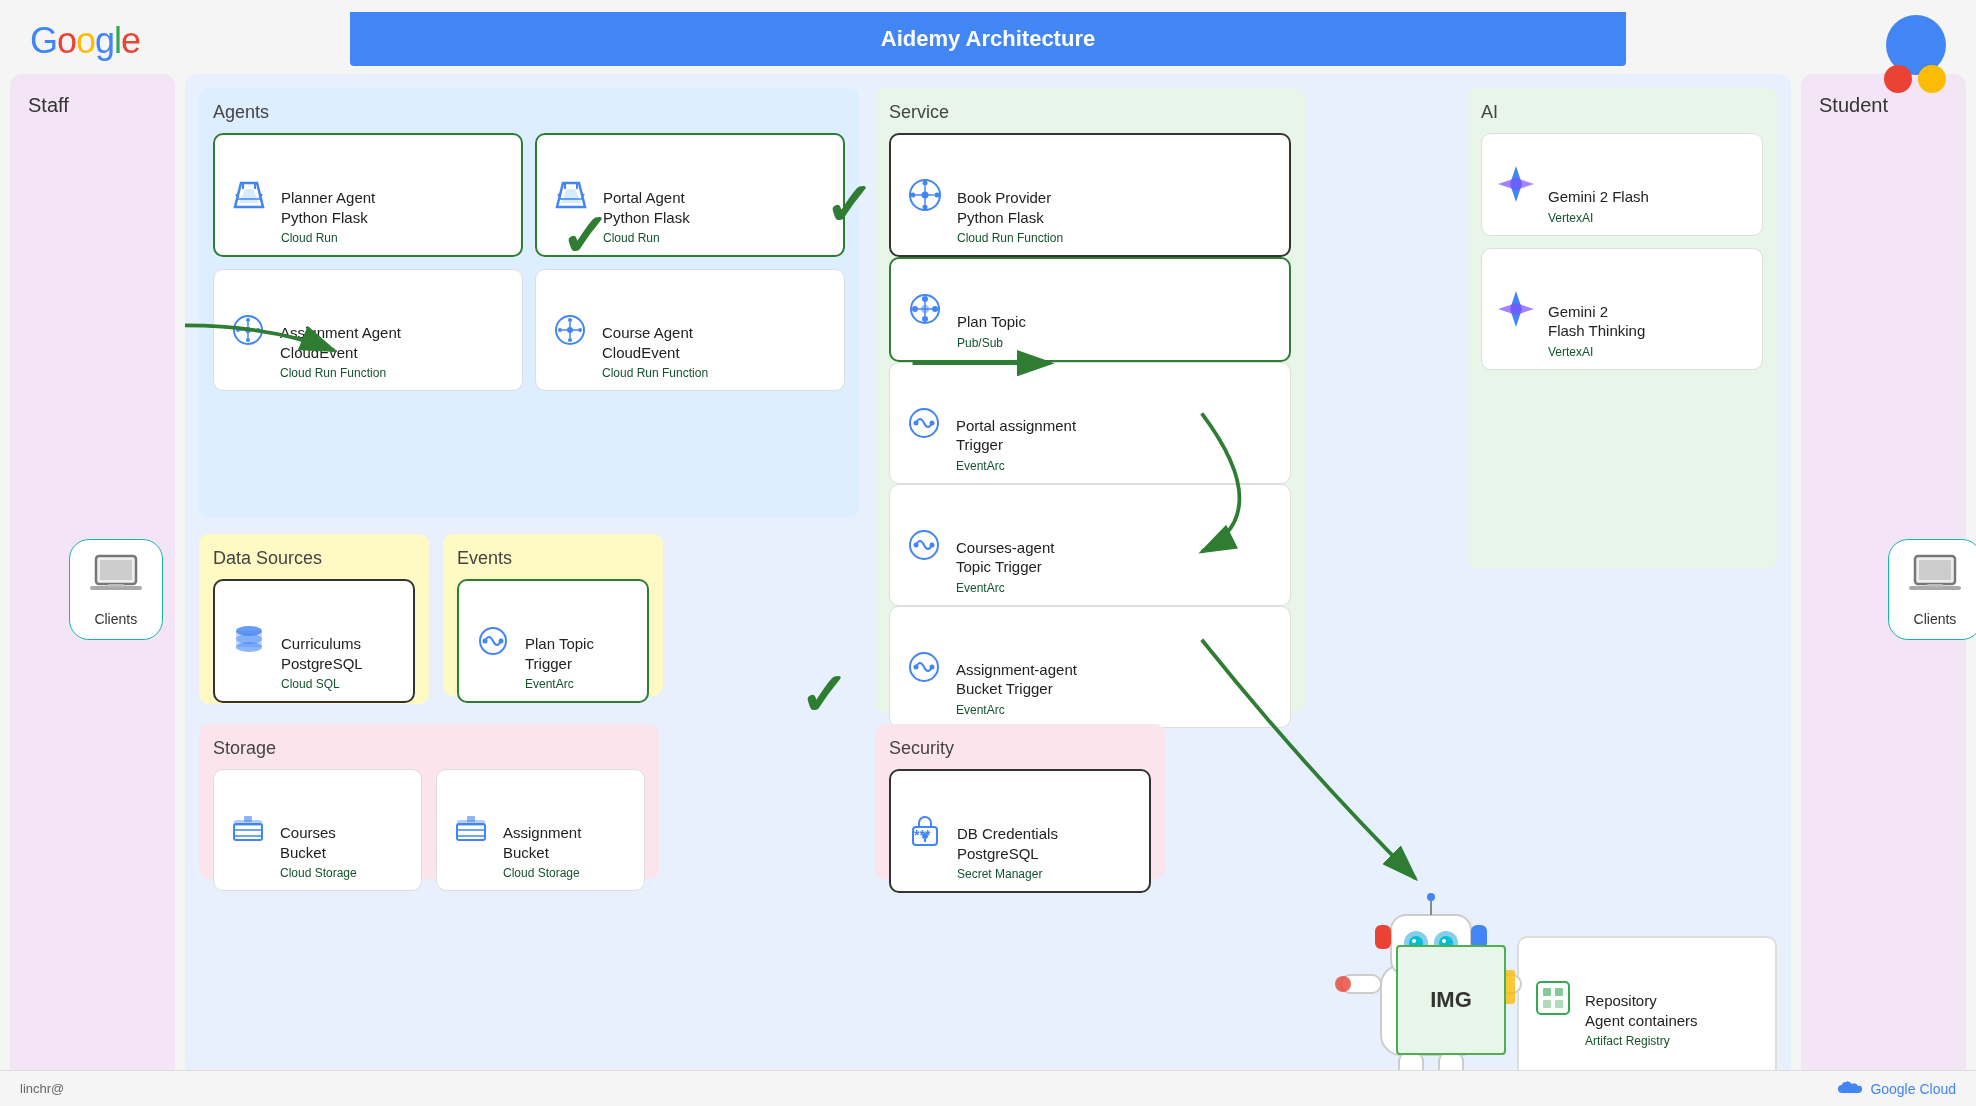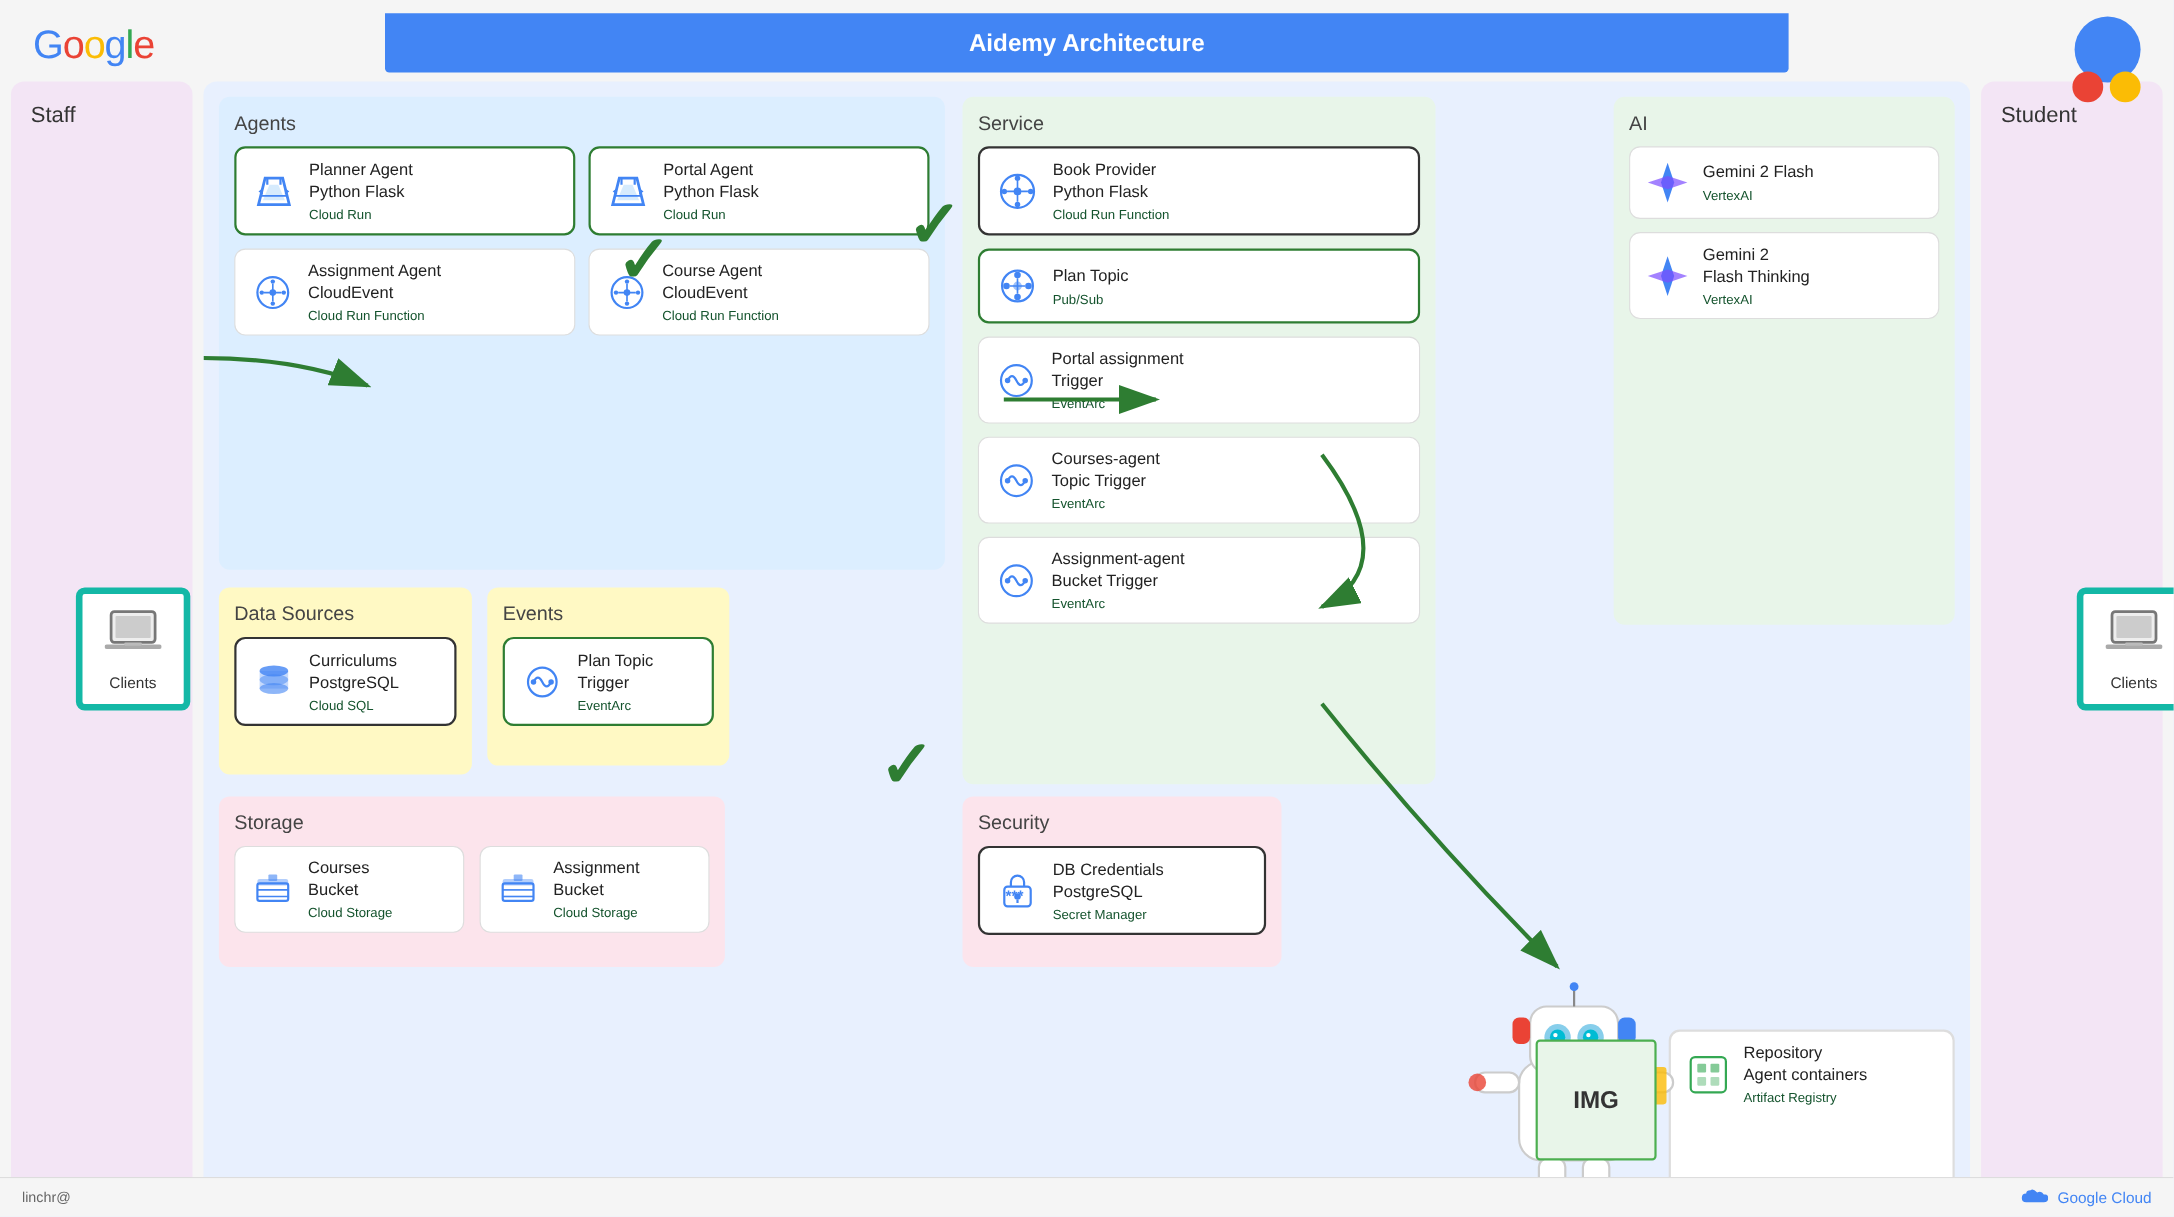--- a/index.html
+++ b/index.html
@@ -83,22 +83,22 @@
     .side-panel-title {
       font-size: 20px;
       font-weight: 500;
       color: #333;
       margin-bottom: 16px;
       align-self: flex-start;
       padding-left: 8px;
     }
     .client-box {
       background: white;
-      border: 6px solid #14b8a6;
-      border-radius: 8px;
+      border: 1px solid #14b8a6;
+      border-radius: 20px;
       padding: 12px 20px;
       display: flex;
       flex-direction: column;
       align-items: center;
       gap: 6px;
     }
     .laptop-icon {
       font-size: 40px;
       color: #666;
     }
@@ -231,20 +231,21 @@
       width: 44px;
       height: 44px;
       flex-shrink: 0;
       display: flex;
       align-items: center;
       justify-content: center;
     }
     .card-text {
       display: flex;
       flex-direction: column;
+      margin-top: 43px;
     }
     .card-title {
       font-size: 15px;
       font-weight: 500;
       color: #222;
       line-height: 1.3;
     }
     .card-subtitle {
       font-size: 12px;
       color: #14532d;
@@ -263,21 +264,21 @@
       margin-top: 12px;
     }
     .agent-card {
       flex: 1;
     }
 
     
     .service-cards-col {
       display: flex;
       flex-direction: column;
-      gap: 12px;
+      gap: 0;
       margin-top: 6px;
     }
 
     
     .ai-cards-col {
       display: flex;
       flex-direction: column;
       gap: 12px;
       margin-top: 6px;
     }

